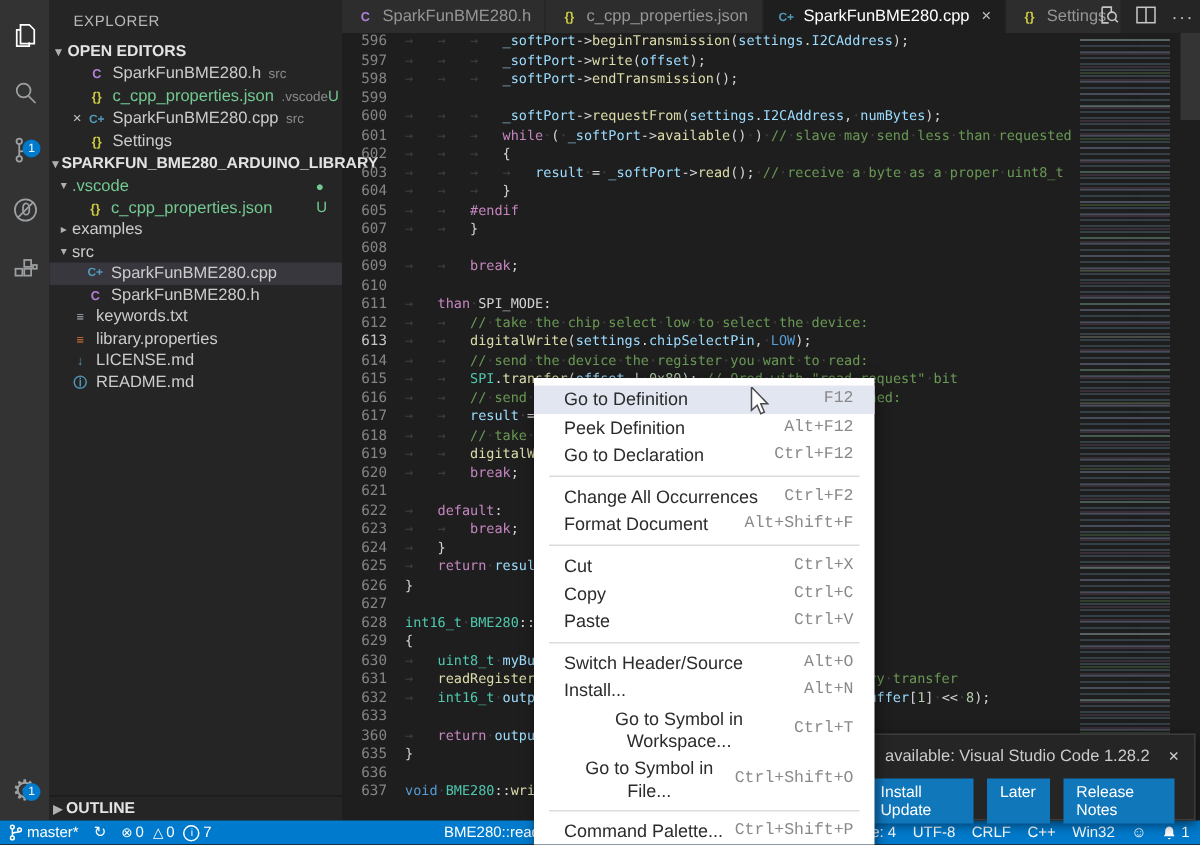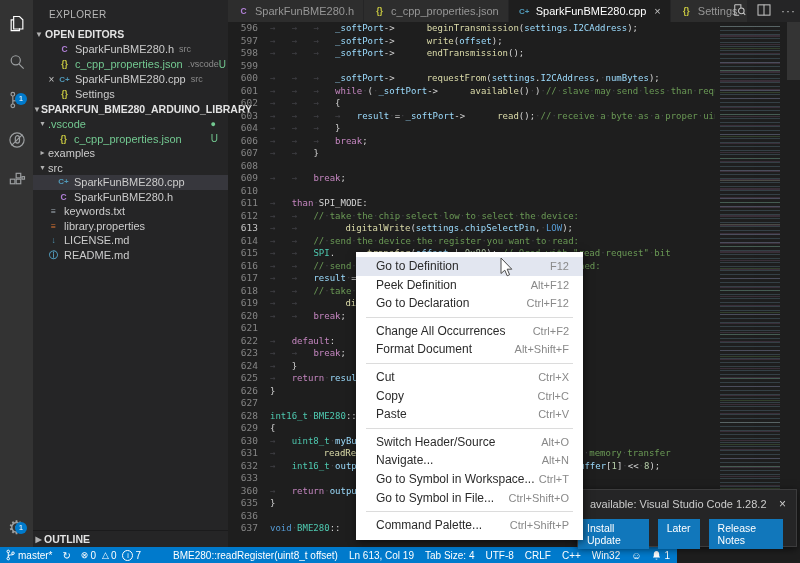--- a/index.html
+++ b/index.html
@@ -49,50 +49,50 @@
   .tab-actions svg{stroke:#c5c5c5;fill:none;stroke-width:1.2;}
   .dots3{font-size:12px;letter-spacing:1px;color:#c5c5c5;}
   
   .code{position:absolute;left:0;right:0;top:22px;height:525px;overflow:hidden;
         font-family:"DejaVu Sans Mono",monospace;font-size:9px;}
   .cline{height:12.5px;line-height:12.5px;display:flex;white-space:pre;}
   .gut{width:30px;flex:none;text-align:right;color:#858585;font-size:9.5px;padding-right:12px;}
   .cline.activeline .gut{color:#c6c6c6;}
   .ctext{color:#d4d4d4;}
   .ctext span{display:inline;}
-  .va{color:#9cdcfe;} .fn{color:#dcdcaa;margin-left:32px;} .kw{color:#c586c0;} .ty{color:#4ec9b0;}
+  .va{color:#9cdcfe;} .fn{color:#dcdcaa;} .kw{color:#c586c0;} .ty{color:#4ec9b0;}
   .bl{color:#569cd6;} .nu{color:#b5cea8;} .cmt{color:#6a9955;} .pre{color:#c586c0;}
   .pl{color:#d4d4d4;} .wsarrow,.wsdot{color:#404045;}
   
   .minimap{position:absolute;right:13px;top:22px;width:72px;height:525px;background:#1e1e1e;}
   .minimap .mmpat{position:absolute;left:5px;top:4px;right:7px;bottom:4px;opacity:.9;
     background-image:
       repeating-linear-gradient(to bottom, rgba(156,220,254,.20) 0 1.5px, transparent 1.5px 4px),
       repeating-linear-gradient(to bottom, rgba(197,134,192,.18) 0 1.5px, transparent 1.5px 9px),
       repeating-linear-gradient(to bottom, rgba(106,153,85,.30) 0 1.5px, transparent 1.5px 22px),
       repeating-linear-gradient(to right, rgba(30,30,30,0) 0 34px, rgba(30,30,30,.9) 34px 40px);}
   .vscroll{position:absolute;right:0;top:22px;width:13px;height:525px;}
   .vslider{position:absolute;left:0;top:0;width:13px;height:58px;background:rgba(121,121,121,.25);}
   
-  .statusbar{position:absolute;left:0;top:547px;width:677px;height:16px;background:#007acc;color:#ffffff;
+  .statusbar{position:absolute;left:0;top:547px;width:800px;height:16px;background:#007acc;color:#ffffff;
              display:flex;align-items:center;font-size:10px;}
   .sb-item{display:flex;align-items:center;margin-right:10px;white-space:nowrap;}
   .sb-item svg{margin-right:3px;}
   .sb-left{display:flex;align-items:center;padding-left:6px;}
   .sb-right{display:flex;align-items:center;margin-left:auto;padding-right:7px;gap:11px;}
   .sb-right .sb-item{margin-right:0;}
   .probicon{margin:0 2px 0 6px;font-size:9px;}
   .infodot{display:inline-block;width:9px;height:9px;border:1px solid #fff;border-radius:50%;
            font-size:7px;line-height:9px;text-align:center;margin:0 2px 0 6px;}
   
   .ctxmenu{position:absolute;left:356px;top:252px;width:227px;background:#ffffff;z-index:50;
            box-shadow:1px 2px 8px rgba(0,0,0,.55);padding:5px 0;font-size:12px;color:#2b2b2b;text-align:center;}
   .mi{display:flex;align-items:center;padding:2px 14px 2px 20px;line-height:14.6px;cursor:pointer;}
   .mi.active{background:#e2e6f0;}
-  .mi .short{margin-left:auto;color:#898989;font-size:11px;}
+  .mi .short{margin-left:auto;color:#898989;font-size:11px;font-family:Liberation Mono, monospace;}
   .msep{height:1px;background:#dcdcdc;margin:4px 10px;}
   
   .notif{position:absolute;left:577px;top:489px;width:218px;height:56px;background:#252526;z-index:40;
          border:1px solid #3c3c3d;box-shadow:0 2px 8px rgba(0,0,0,.6);color:#cccccc;font-size:11px;}
   .ntitle{display:flex;align-items:center;padding:7px 10px 0 12px;white-space:nowrap;overflow:hidden;}
   .nclose{margin-left:auto;color:#cccccc;font-size:12px;padding-left:8px;}
   .nbtns{display:flex;justify-content:flex-end;gap:9px;padding:8px 13px 0 0;}
   .nbtn{background:#1177bb;color:#fff;font-size:10.5px;padding:3px 9px;cursor:pointer;}
   
   .cursor{position:absolute;left:500px;top:258px;z-index:60;}
@@ -285,21 +285,21 @@
   <div class="code" id="code">
       <div class="cline"><span class="gut">596</span><span class="ctext"><span class="wsarrow">→   </span><span class="wsarrow">→   </span><span class="wsarrow">→   </span><span class="va">_softPort</span><span class="pl">-&gt;</span><span class="fn">beginTransmission</span><span class="pl">(</span><span class="va">settings</span><span class="pl">.</span><span class="va">I2CAddress</span><span class="pl">);</span></span></div>
       <div class="cline"><span class="gut">597</span><span class="ctext"><span class="wsarrow">→   </span><span class="wsarrow">→   </span><span class="wsarrow">→   </span><span class="va">_softPort</span><span class="pl">-&gt;</span><span class="fn">write</span><span class="pl">(</span><span class="va">offset</span><span class="pl">);</span></span></div>
       <div class="cline"><span class="gut">598</span><span class="ctext"><span class="wsarrow">→   </span><span class="wsarrow">→   </span><span class="wsarrow">→   </span><span class="va">_softPort</span><span class="pl">-&gt;</span><span class="fn">endTransmission</span><span class="pl">();</span></span></div>
       <div class="cline"><span class="gut">599</span><span class="ctext"></span></div>
       <div class="cline"><span class="gut">600</span><span class="ctext"><span class="wsarrow">→   </span><span class="wsarrow">→   </span><span class="wsarrow">→   </span><span class="va">_softPort</span><span class="pl">-&gt;</span><span class="fn">requestFrom</span><span class="pl">(</span><span class="va">settings</span><span class="pl">.</span><span class="va">I2CAddress</span><span class="pl">,</span><span class="wsdot">·</span><span class="va">numBytes</span><span class="pl">);</span></span></div>
       <div class="cline"><span class="gut">601</span><span class="ctext"><span class="wsarrow">→   </span><span class="wsarrow">→   </span><span class="wsarrow">→   </span><span class="kw">while</span><span class="wsdot">·</span><span class="pl">(</span><span class="wsdot">·</span><span class="va">_softPort</span><span class="pl">-&gt;</span><span class="fn">available</span><span class="pl">()</span><span class="wsdot">·</span><span class="pl">)</span><span class="wsdot">·</span><span class="cmt">//</span><span class="wsdot">·</span><span class="cmt">slave</span><span class="wsdot">·</span><span class="cmt">may</span><span class="wsdot">·</span><span class="cmt">send</span><span class="wsdot">·</span><span class="cmt">less</span><span class="wsdot">·</span><span class="cmt">than</span><span class="wsdot">·</span><span class="cmt">requested</span></span></div>
       <div class="cline"><span class="gut">602</span><span class="ctext"><span class="wsarrow">→   </span><span class="wsarrow">→   </span><span class="wsarrow">→   </span><span class="pl">{</span></span></div>
       <div class="cline"><span class="gut">603</span><span class="ctext"><span class="wsarrow">→   </span><span class="wsarrow">→   </span><span class="wsarrow">→   </span><span class="wsarrow">→   </span><span class="va">result</span><span class="wsdot">·</span><span class="pl">=</span><span class="wsdot">·</span><span class="va">_softPort</span><span class="pl">-&gt;</span><span class="fn">read</span><span class="pl">();</span><span class="wsdot">·</span><span class="cmt">//</span><span class="wsdot">·</span><span class="cmt">receive</span><span class="wsdot">·</span><span class="cmt">a</span><span class="wsdot">·</span><span class="cmt">byte</span><span class="wsdot">·</span><span class="cmt">as</span><span class="wsdot">·</span><span class="cmt">a</span><span class="wsdot">·</span><span class="cmt">proper</span><span class="wsdot">·</span><span class="cmt">uint8_t</span></span></div>
       <div class="cline"><span class="gut">604</span><span class="ctext"><span class="wsarrow">→   </span><span class="wsarrow">→   </span><span class="wsarrow">→   </span><span class="pl">}</span></span></div>
-      <div class="cline"><span class="gut">606</span><span class="ctext"><span class="wsarrow">→   </span><span class="wsarrow">→   </span><span class="wsarrow">→   </span><span class="kw">break</span><span class="pl">;</span></span></div>
+      <div class="cline"><span class="gut">605</span><span class="ctext"><span class="wsarrow">→   </span><span class="wsarrow">→   </span><span class="pre">#endif</span></span></div>
       <div class="cline"><span class="gut">607</span><span class="ctext"><span class="wsarrow">→   </span><span class="wsarrow">→   </span><span class="pl">}</span></span></div>
       <div class="cline"><span class="gut">608</span><span class="ctext"></span></div>
       <div class="cline"><span class="gut">609</span><span class="ctext"><span class="wsarrow">→   </span><span class="wsarrow">→   </span><span class="kw">break</span><span class="pl">;</span></span></div>
       <div class="cline"><span class="gut">610</span><span class="ctext"></span></div>
       <div class="cline"><span class="gut">611</span><span class="ctext"><span class="wsarrow">→   </span><span class="kw">than</span><span class="wsdot">·</span><span class="pl">SPI_MODE</span><span class="pl">:</span></span></div>
       <div class="cline"><span class="gut">612</span><span class="ctext"><span class="wsarrow">→   </span><span class="wsarrow">→   </span><span class="cmt">//</span><span class="wsdot">·</span><span class="cmt">take</span><span class="wsdot">·</span><span class="cmt">the</span><span class="wsdot">·</span><span class="cmt">chip</span><span class="wsdot">·</span><span class="cmt">select</span><span class="wsdot">·</span><span class="cmt">low</span><span class="wsdot">·</span><span class="cmt">to</span><span class="wsdot">·</span><span class="cmt">select</span><span class="wsdot">·</span><span class="cmt">the</span><span class="wsdot">·</span><span class="cmt">device:</span></span></div>
       <div class="cline activeline"><span class="gut">613</span><span class="ctext"><span class="wsarrow">→   </span><span class="wsarrow">→   </span><span class="fn">digitalWrite</span><span class="pl">(</span><span class="va">settings</span><span class="pl">.</span><span class="va">chipSelectPin</span><span class="pl">,</span><span class="wsdot">·</span><span class="bl">LOW</span><span class="pl">);</span></span></div>
       <div class="cline"><span class="gut">614</span><span class="ctext"><span class="wsarrow">→   </span><span class="wsarrow">→   </span><span class="cmt">//</span><span class="wsdot">·</span><span class="cmt">send</span><span class="wsdot">·</span><span class="cmt">the</span><span class="wsdot">·</span><span class="cmt">device</span><span class="wsdot">·</span><span class="cmt">the</span><span class="wsdot">·</span><span class="cmt">register</span><span class="wsdot">·</span><span class="cmt">you</span><span class="wsdot">·</span><span class="cmt">want</span><span class="wsdot">·</span><span class="cmt">to</span><span class="wsdot">·</span><span class="cmt">read:</span></span></div>
       <div class="cline"><span class="gut">615</span><span class="ctext"><span class="wsarrow">→   </span><span class="wsarrow">→   </span><span class="ty">SPI</span><span class="pl">.</span><span class="fn">transfer</span><span class="pl">(</span><span class="va">offset</span><span class="wsdot">·</span><span class="pl">|</span><span class="wsdot">·</span><span class="nu">0x80</span><span class="pl">);</span><span class="wsdot">·</span><span class="cmt">//</span><span class="wsdot">·</span><span class="cmt">Ored</span><span class="wsdot">·</span><span class="cmt">with</span><span class="wsdot">·</span><span class="cmt">"read</span><span class="wsdot">·</span><span class="cmt">request"</span><span class="wsdot">·</span><span class="cmt">bit</span></span></div>
       <div class="cline"><span class="gut">616</span><span class="ctext"><span class="wsarrow">→   </span><span class="wsarrow">→   </span><span class="cmt">//</span><span class="wsdot">·</span><span class="cmt">send</span><span class="wsdot">·</span><span class="cmt">a</span><span class="wsdot">·</span><span class="cmt">value</span><span class="wsdot">·</span><span class="cmt">of</span><span class="wsdot">·</span><span class="cmt">0</span><span class="wsdot">·</span><span class="cmt">to</span><span class="wsdot">·</span><span class="cmt">read</span><span class="wsdot">·</span><span class="cmt">the</span><span class="wsdot">·</span><span class="cmt">first</span><span class="wsdot">·</span><span class="cmt">byte</span><span class="wsdot">·</span><span class="cmt">returned:</span></span></div>
@@ -438,21 +438,21 @@
     <div class="mi">
       <span>Paste</span>
       <span class="short">Ctrl+V</span>
     </div>
     <div class="msep"></div>
     <div class="mi">
       <span>Switch Header/Source</span>
       <span class="short">Alt+O</span>
     </div>
     <div class="mi">
-      <span>Navigate...</span>
+      <span>Install...</span>
       <span class="short">Alt+N</span>
     </div>
     <div class="mi">
       <span>Go to Symbol in Workspace...</span>
       <span class="short">Ctrl+T</span>
     </div>
     <div class="mi">
       <span>Go to Symbol in File...</span>
       <span class="short">Ctrl+Shift+O</span>
     </div>

